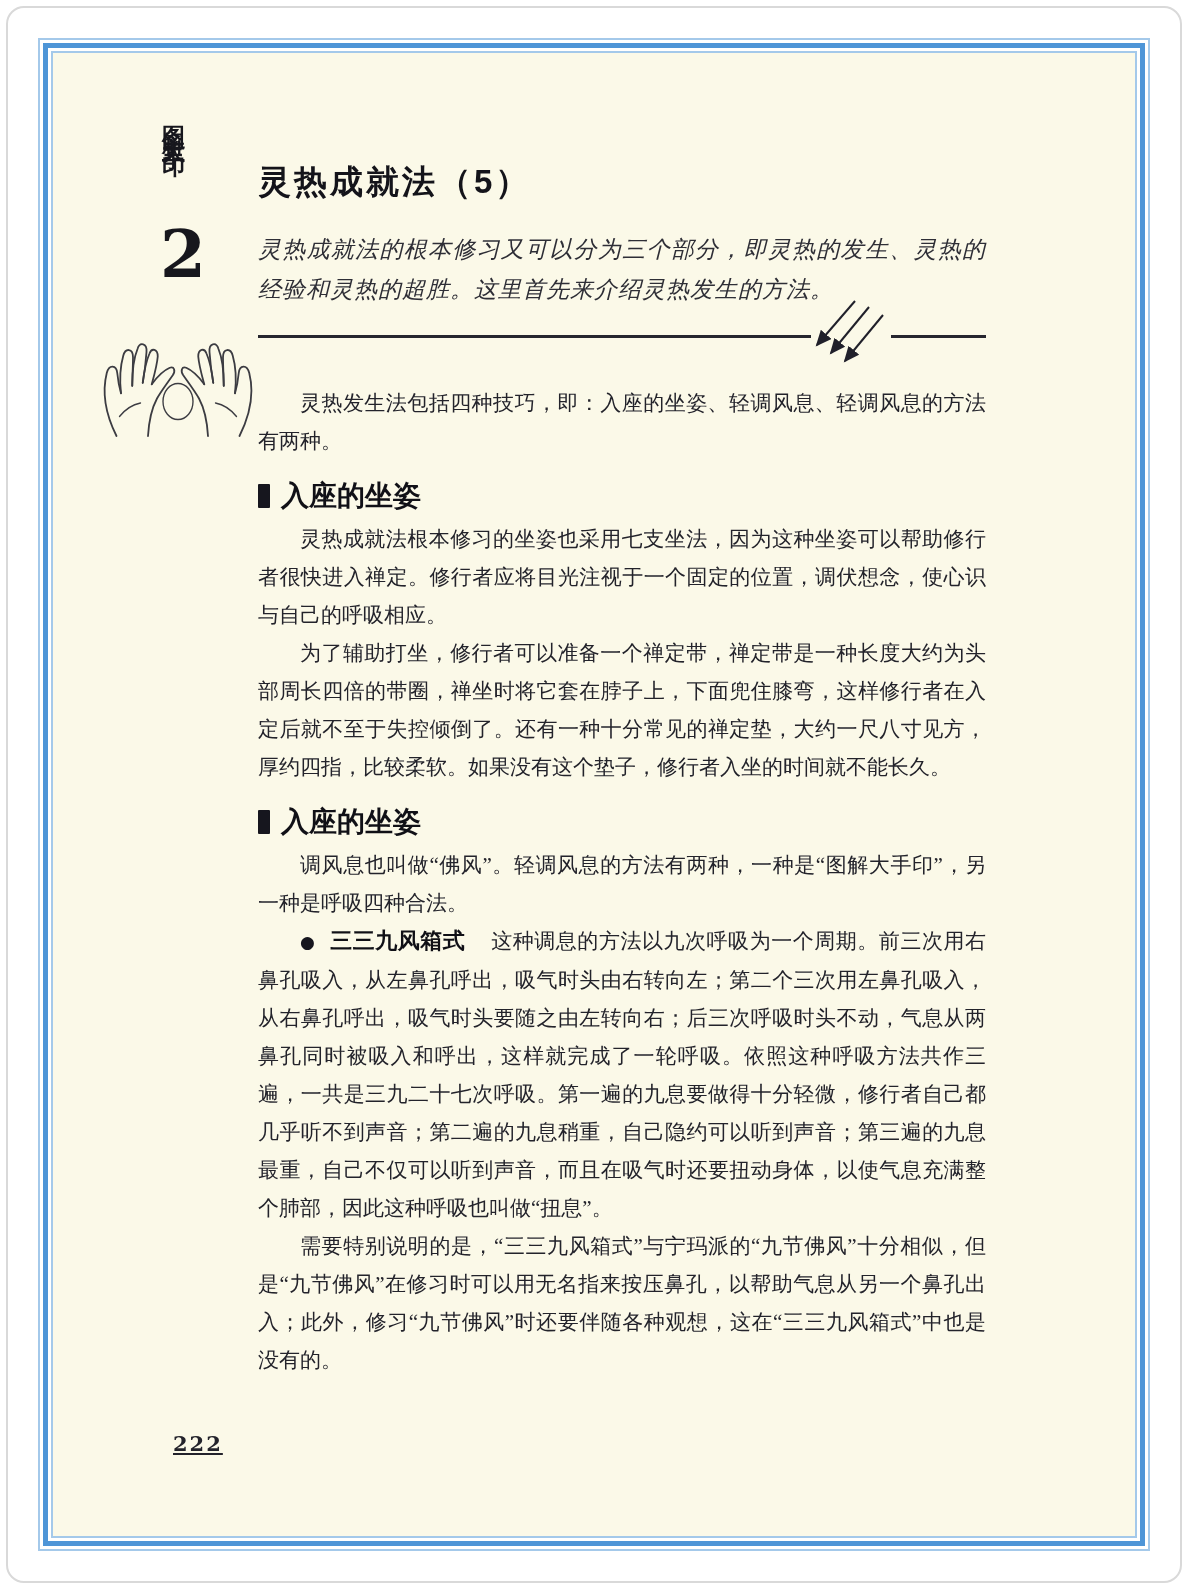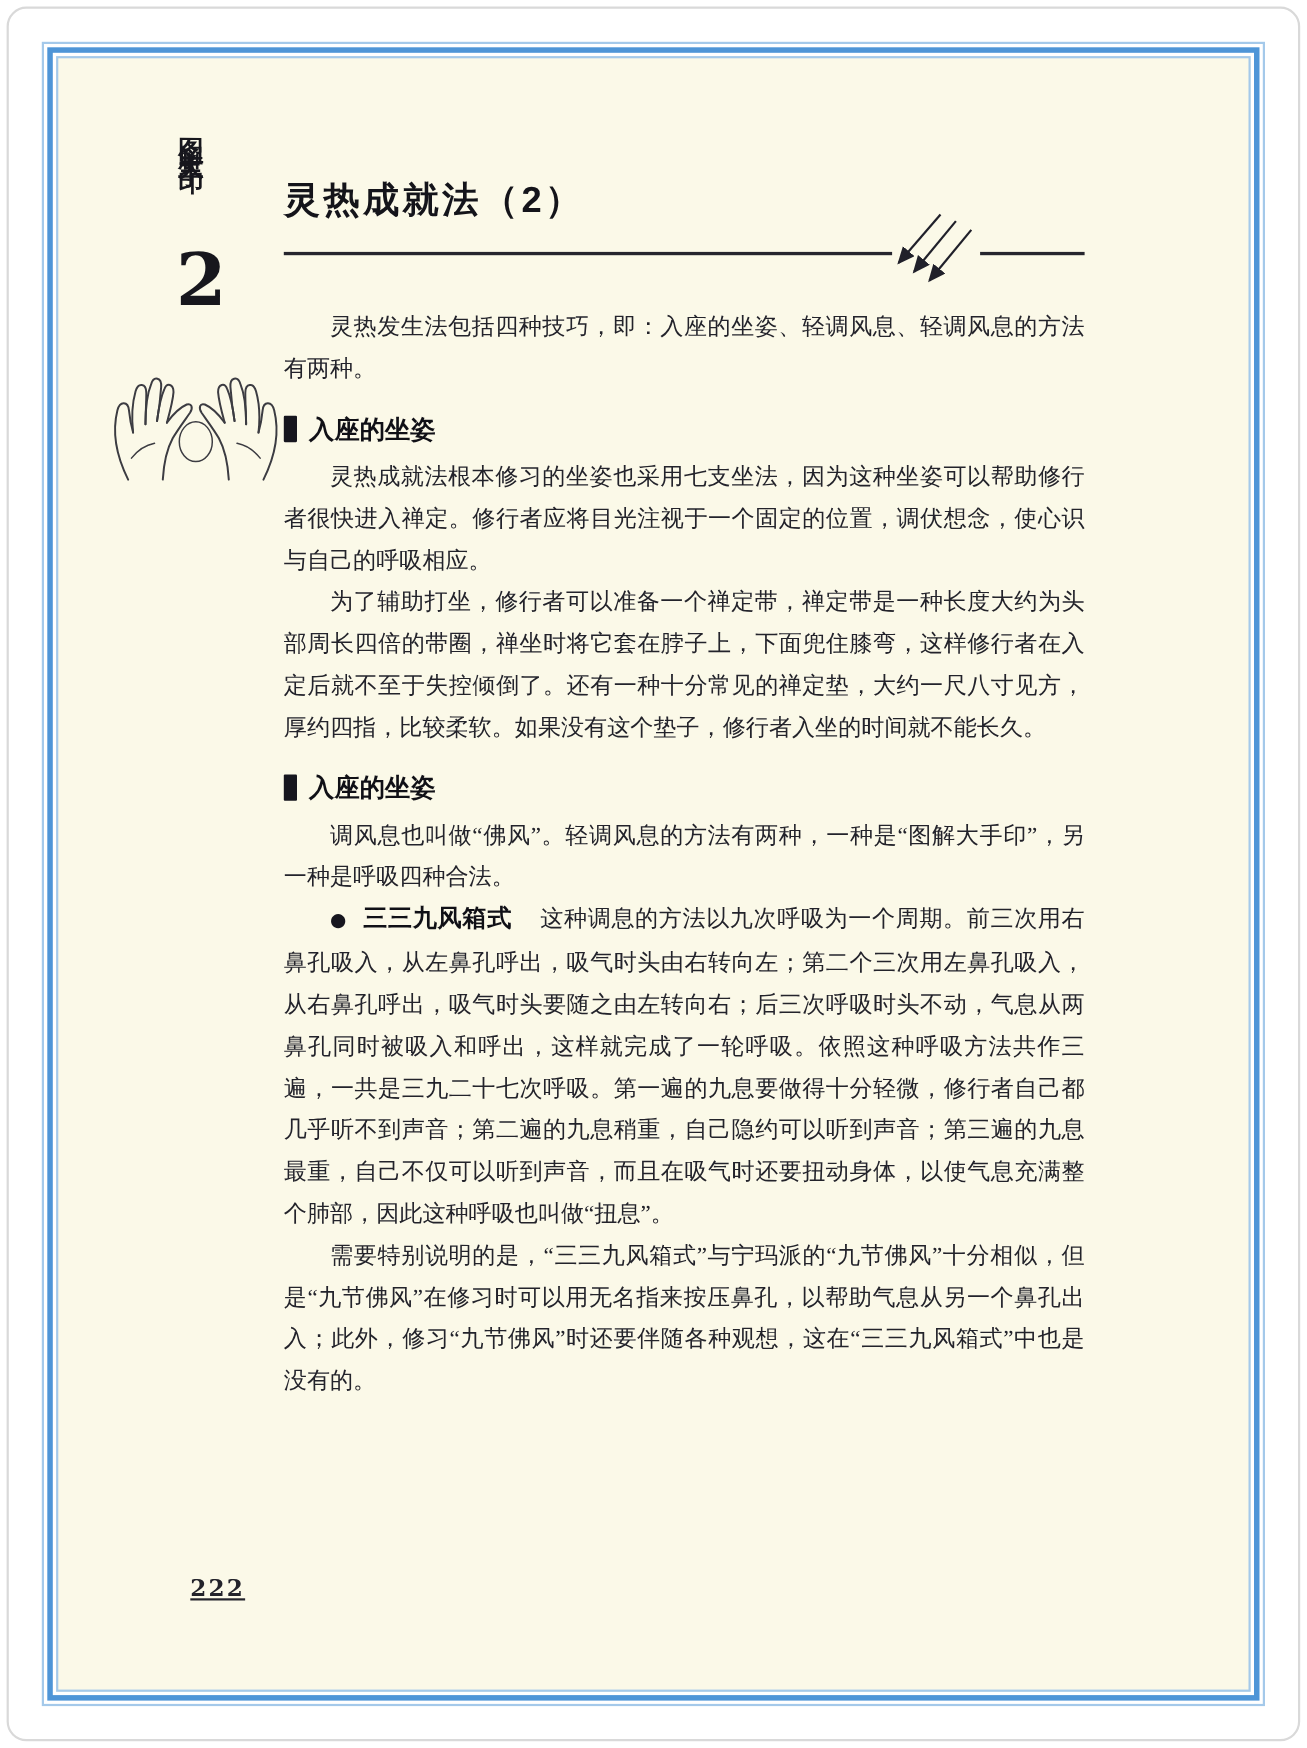--- a/index.html
+++ b/index.html
@@ -85,21 +85,21 @@
 
   .para {
     font-size:21px; line-height:38px; text-align:justify;
     text-indent:2em; color:#23232b;
   }
   .lead { margin-top:46px; }
   .sec-heading {
     display:flex; align-items:center; gap:11px;
     margin-top:17px; margin-bottom:5px;
     font-family:"Liberation Sans","DejaVu Sans",sans-serif;
-    font-weight:bold; font-size:23px; color:#101016;
+    font-weight:bold; font-size:28px; color:#101016;
     line-height:38px;
   }
   .sec-marker {
     display:inline-block; width:12px; height:24px;
     background:#16161e; border-radius:1px; flex:none;
   }
   .bullet-dot {
     font-size:17px; margin-right:9px; color:#16161e;
     font-family:"DejaVu Sans",sans-serif;
   }
@@ -132,23 +132,24 @@
               <path d="M30 170 C38 160 48 154 58 152" stroke-width="1.8"></path>
             </g>
             <use href="#lh" transform="translate(216,0) scale(-1,1)"></use>
           </g>
         </svg>
 
         <div class="page-number">222</div>
 
         <main class="column">
 
-          <h3 class="kicker">灵热成就法（2）</h3>
+          <h3 class="kicker">灵热成就法（5）</h3>
 
 
+          <p class="intro">灵热成就法的根本修习又可以分为三个部分，即灵热的发生、灵热的经验和灵热的超胜。这里首先来介绍灵热发生的方法。</p>
 
           <div class="divider">
             <div class="div-seg left"></div>
             <div class="div-seg right"></div>
             <svg class="arrows" width="92" height="86" viewBox="0 0 92 86">
               <defs>
                 <marker id="ah" markerWidth="9" markerHeight="8" refX="7" refY="3.5" orient="auto">
                   <path d="M0 0 L8 3.5 L0 7 z" fill="#20202a"></path>
                 </marker>
               </defs>

